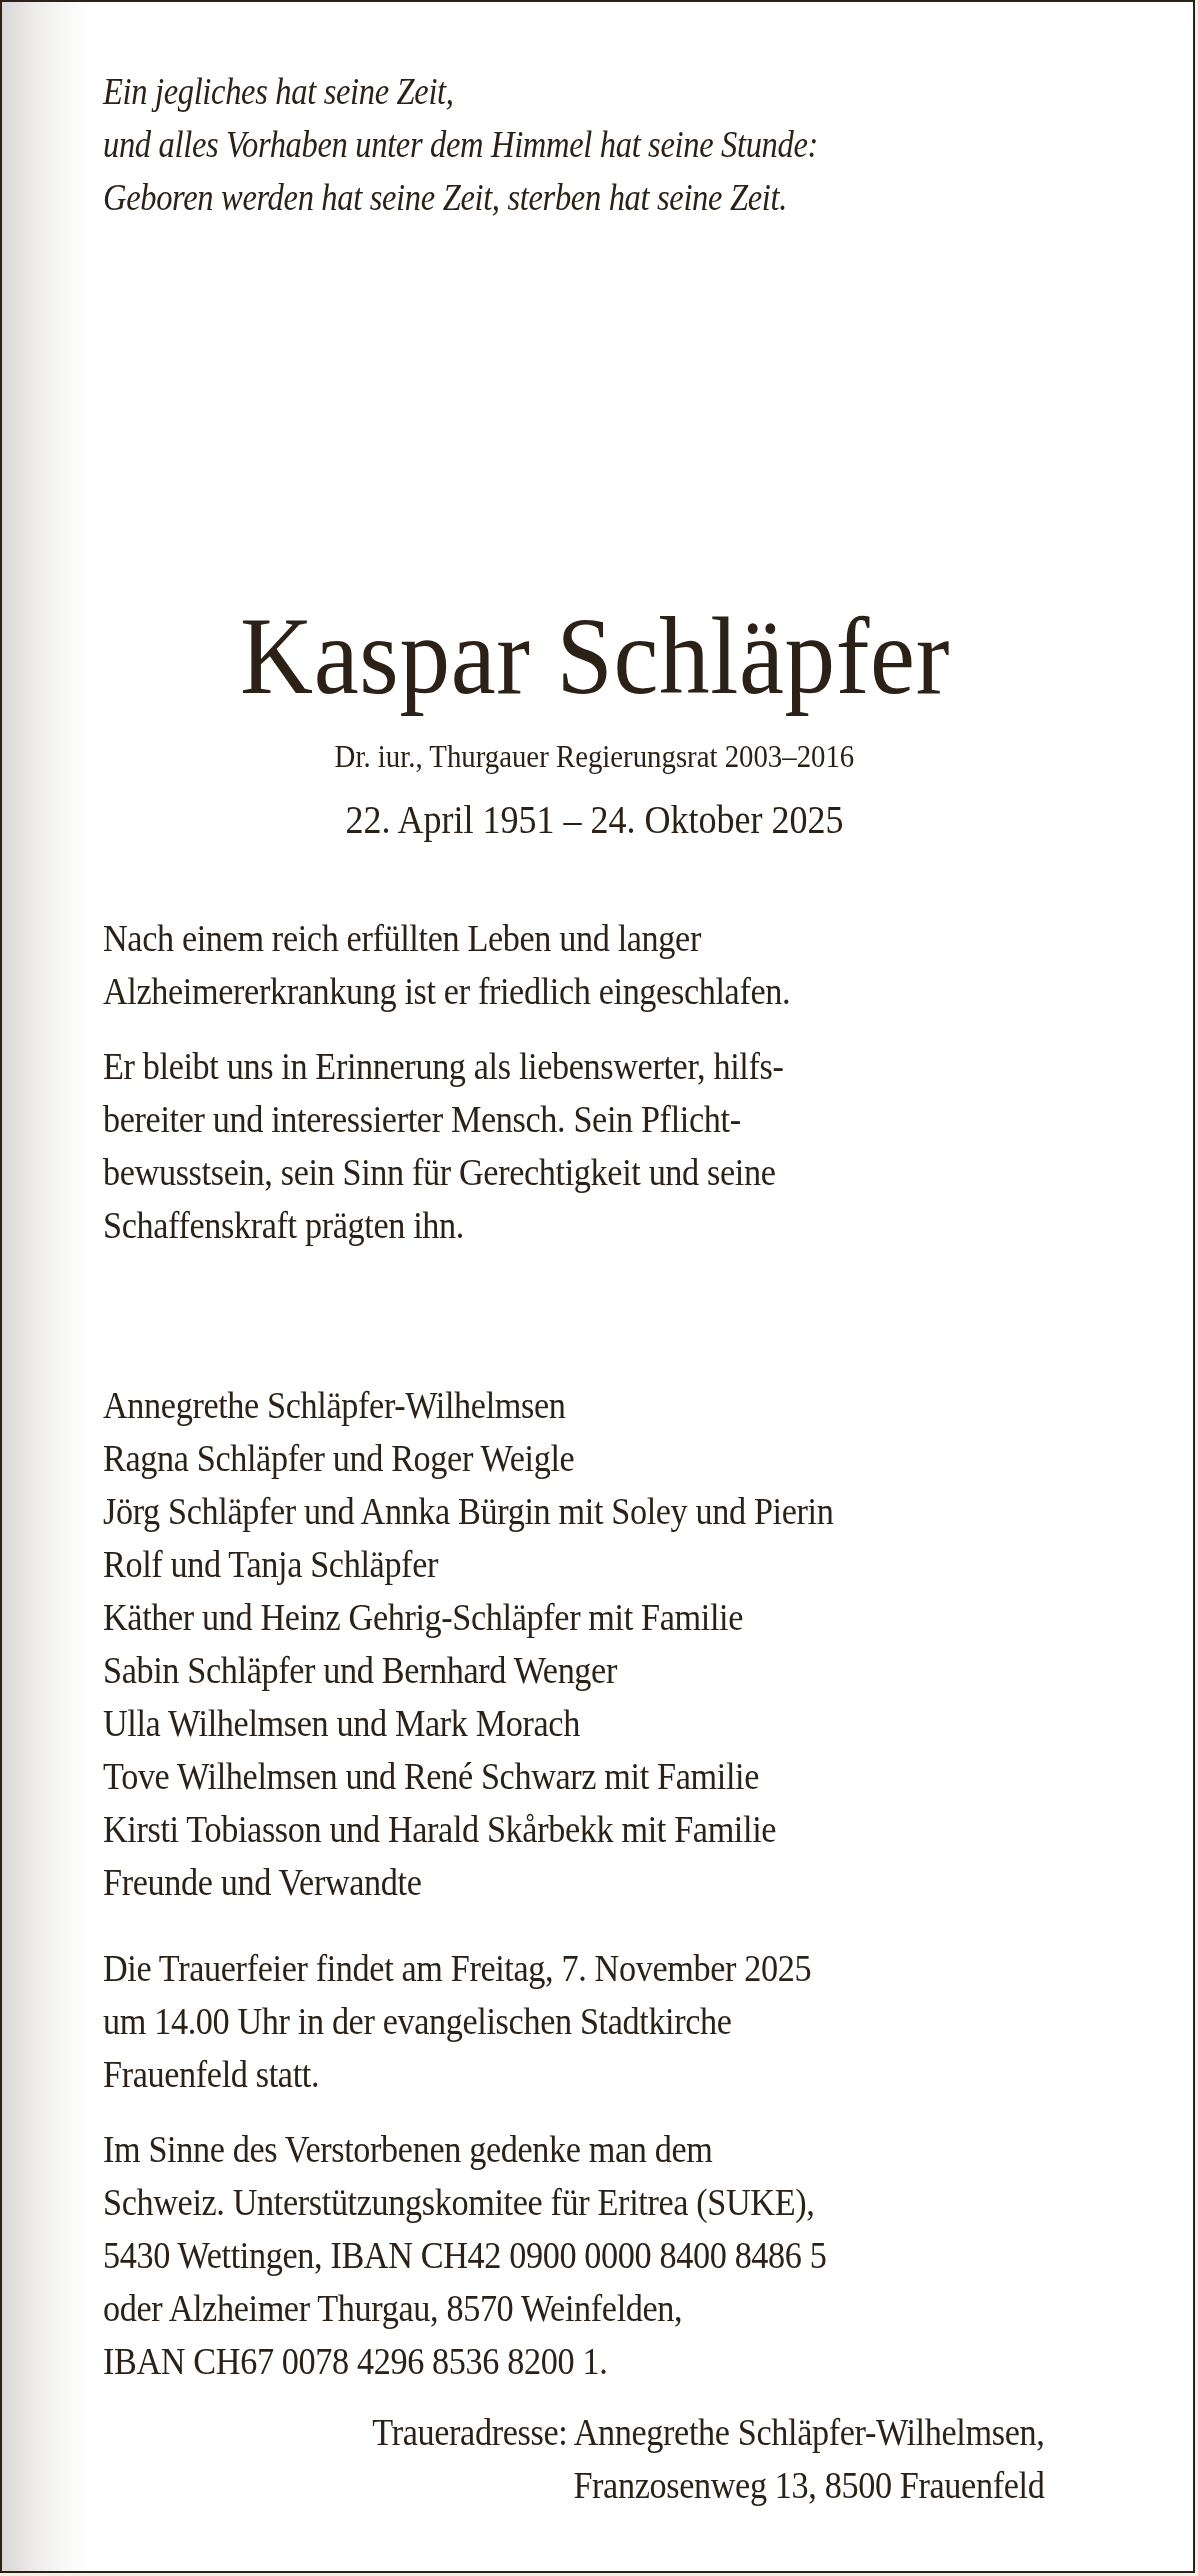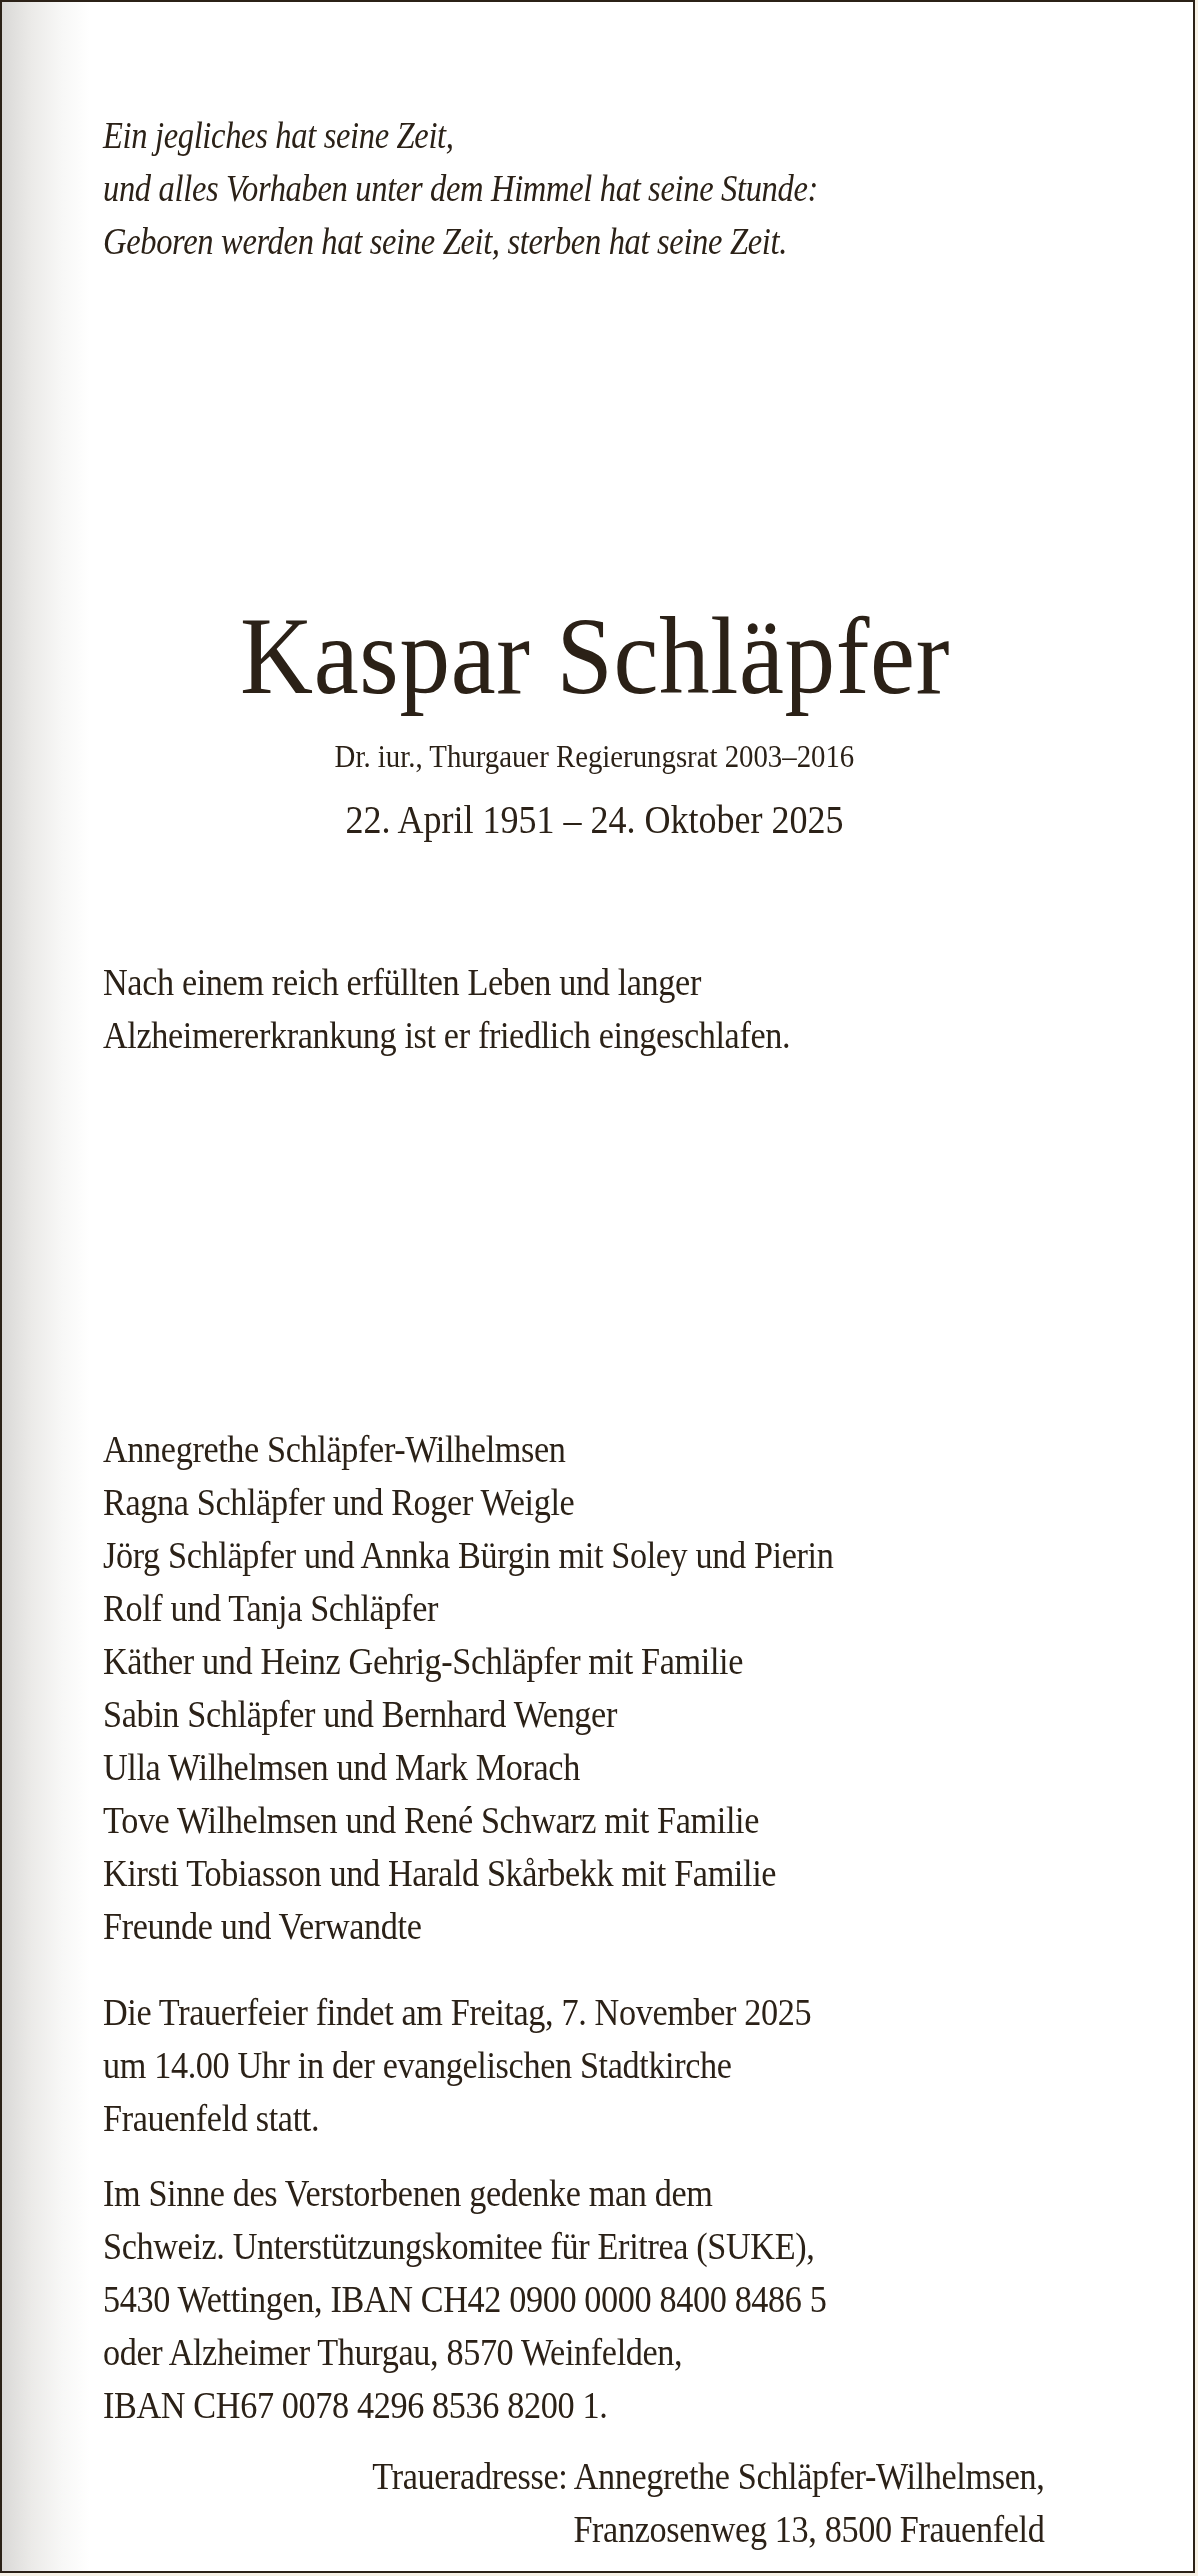--- a/index.html
+++ b/index.html
@@ -13,21 +13,21 @@
     color: #2b2117;
   }
   .notice {
     position: absolute;
     left: 0; top: 0;
     width: 1191px;
     height: 2569px;
     border: 2.9px solid #2b2117;
     background: linear-gradient(to right, #d9d8d6 0px, #ebeae8 29px, #f7f7f6 59px, #ffffff 88px, #ffffff 100%);
   }
-  .block { position: absolute; left: 101px; right: 44px; margin-top: 44px; }
+  .block { position: absolute; left: 101px; right: 44px; }
   .line {
     display: block;
     font-size: 38px;
     line-height: 53px;
     white-space: nowrap;
     letter-spacing: -0.4px;
     transform-origin: left center;
   }
   .quote .line { font-style: italic; font-size: 37px; transform: scaleX(0.88); }
   .ref .line { font-size: 37px; transform: scaleX(0.9); }
@@ -59,20 +59,26 @@
 
   <div class="center name" style="top:596px;">Kaspar Schläpfer</div>
   <div class="center subtitle" style="top:734px;">Dr. iur., Thurgauer Regierungsrat 2003–2016</div>
   <div class="center dates" style="top:794px;">22. April 1951 – 24. Oktober 2025</div>
 
   <div class="block body" style="top:910px;">
     <span class="line">Nach einem reich erfüllten Leben und langer</span>
     <span class="line">Alzheimererkrankung ist er friedlich eingeschlafen.</span>
   </div>
 
+  <div class="block body" style="top:1038px;">
+    <span class="line">Er bleibt uns in Erinnerung als liebenswerter, hilfs-</span>
+    <span class="line">bereiter und interessierter Mensch. Sein Pflicht-</span>
+    <span class="line">bewusstsein, sein Sinn für Gerechtigkeit und seine</span>
+    <span class="line">Schaffenskraft prägten ihn.</span>
+  </div>
 
 
   <div class="block body" style="top:1377px;">
     <span class="line">Annegrethe Schläpfer-Wilhelmsen</span>
     <span class="line">Ragna Schläpfer und Roger Weigle</span>
     <span class="line">Jörg Schläpfer und Annka Bürgin mit Soley und Pierin</span>
     <span class="line">Rolf und Tanja Schläpfer</span>
     <span class="line">Käther und Heinz Gehrig-Schläpfer mit Familie</span>
     <span class="line">Sabin Schläpfer und Bernhard Wenger</span>
     <span class="line">Ulla Wilhelmsen und Mark Morach</span>

